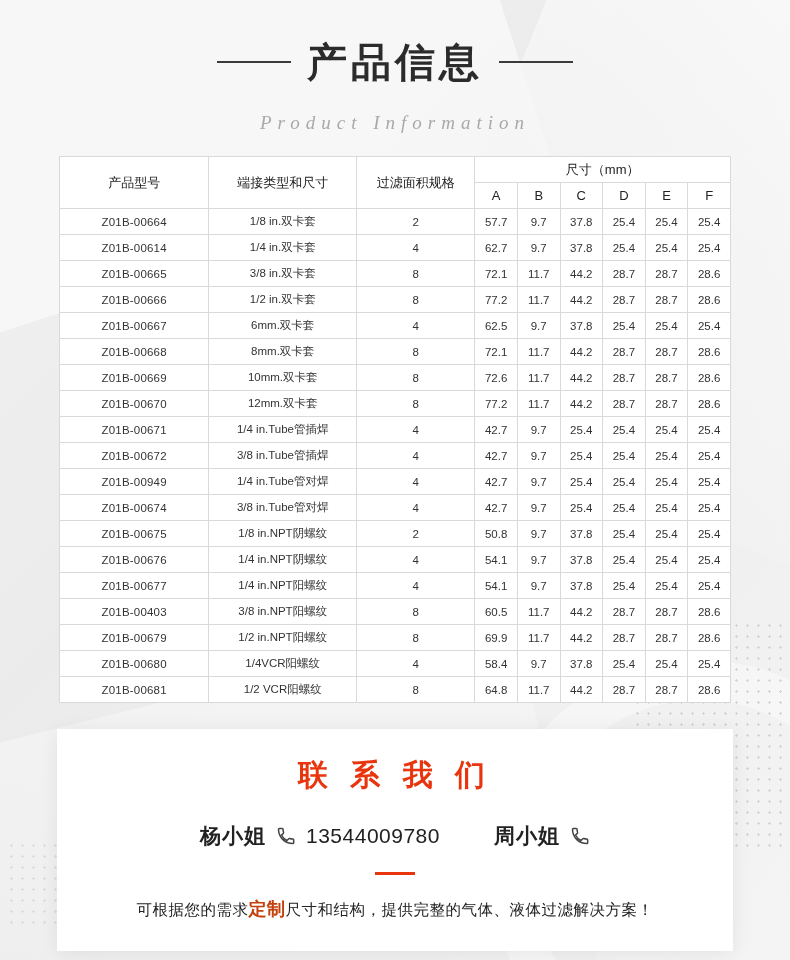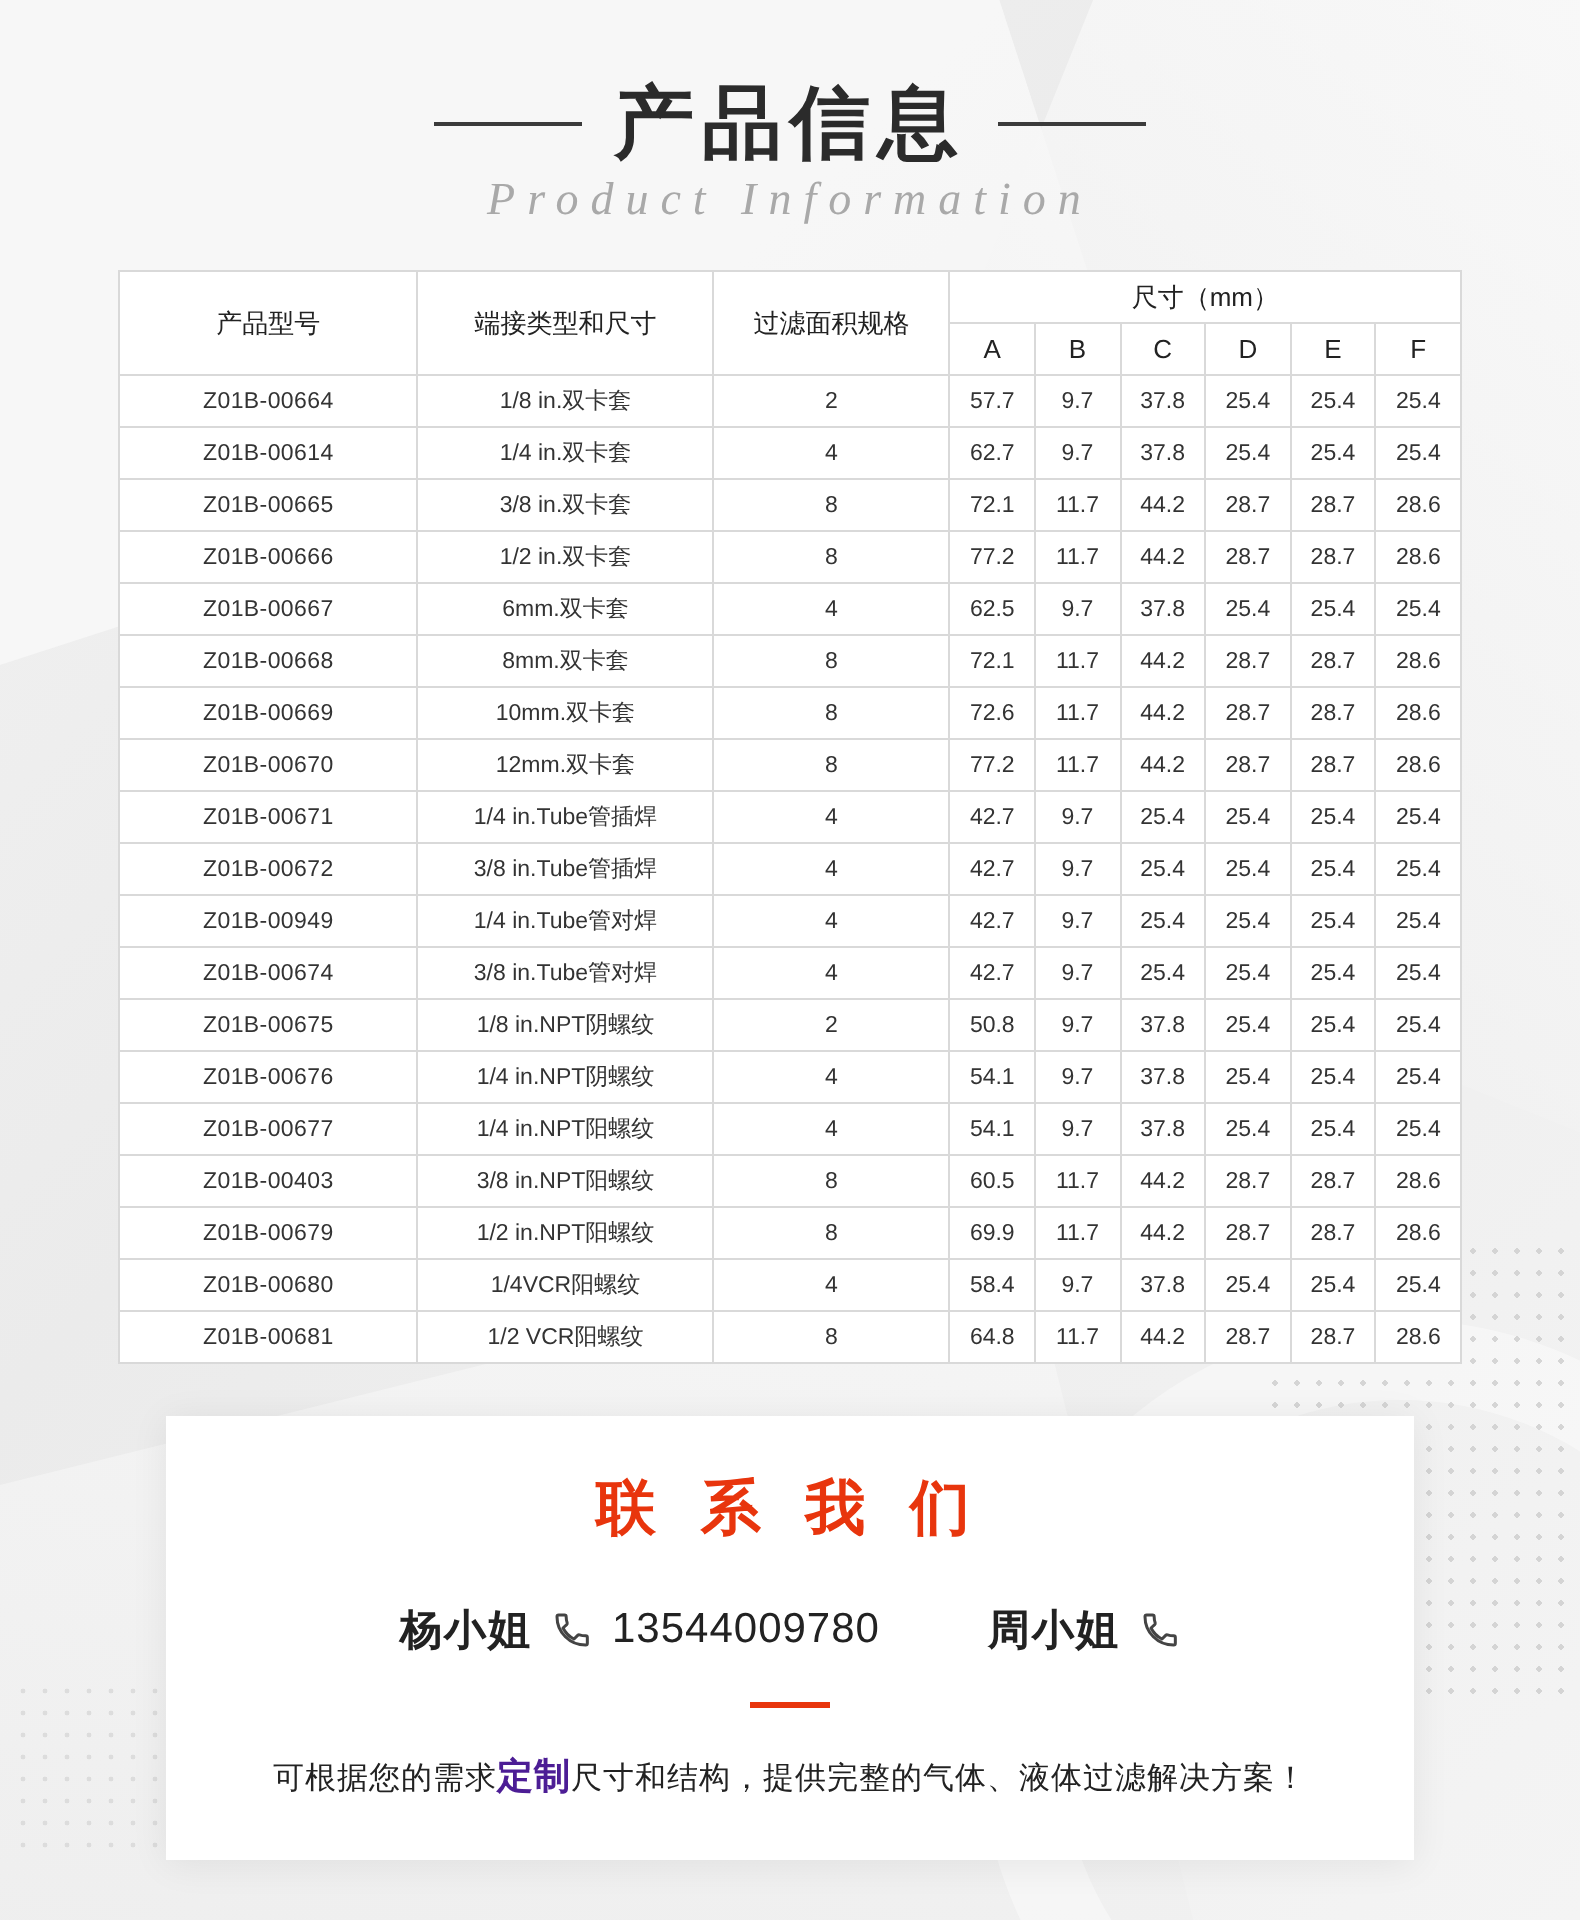--- a/index.html
+++ b/index.html
@@ -103,22 +103,22 @@
     background: #3b3b3b;
   }
   .title-cn {
     font-size: 40px;
     font-weight: bold;
     letter-spacing: 4px;
     color: #2b2b2b;
     line-height: 1.1;
   }
   .title-en {
-    margin-top: 3px;
-    font-size: 23px;
+    margin-top: 28px;
+    font-size: 19px;
     letter-spacing: 6px;
     color: #a9a9a9;
     font-family: "Liberation Serif", serif;
     font-style: italic;
   }
 
   
   .table-wrap {
     position: relative;
     margin: 22px auto 0;
@@ -150,21 +150,21 @@
   .col-model { width: 150px; }
   .col-type  { width: 148px; }
   .col-area  { width: 118px; }
   .col-dim   { width: 42px; }
   td.model { letter-spacing: .2px; }
 
   
   .contact {
     position: relative;
     margin: 26px auto 0;
-    width: 624px;
+    width: 676px;
     background: #ffffff;
     box-shadow: 0 2px 18px rgba(0,0,0,.07);
     padding: 26px 0 30px;
     text-align: center;
   }
   .contact-title {
     color: #e8350d;
     font-size: 30px;
     font-weight: bold;
     letter-spacing: 7px;
@@ -206,21 +206,21 @@
     background: #e8350d;
     margin: 22px auto 0;
   }
   .slogan {
     margin-top: 22px;
     font-size: 15.5px;
     color: #222;
     letter-spacing: .5px;
   }
   .slogan .hl {
-    color: #4c1d95;
+    color: #c2410c;
     font-weight: bold;
     font-size: 18px;
   }
 </style>
 </head>
 <body>
 
 <div class="page">
   <div class="bg-diag-top"></div>
   <div class="bg-diag-right"></div>

